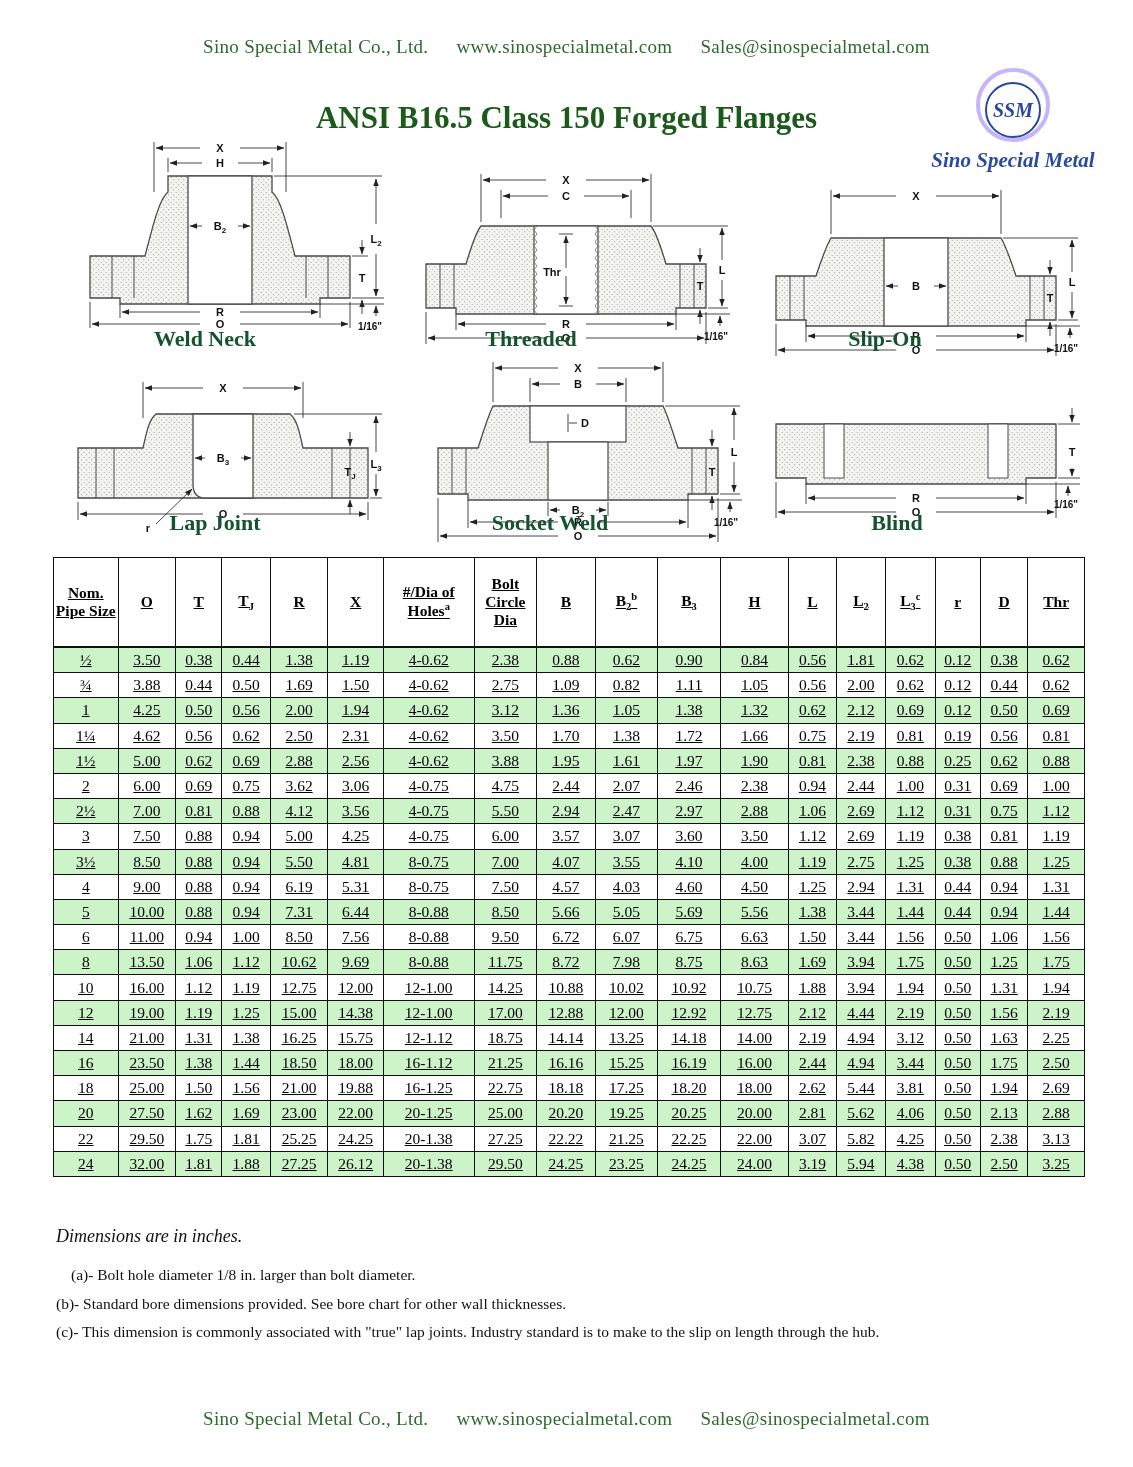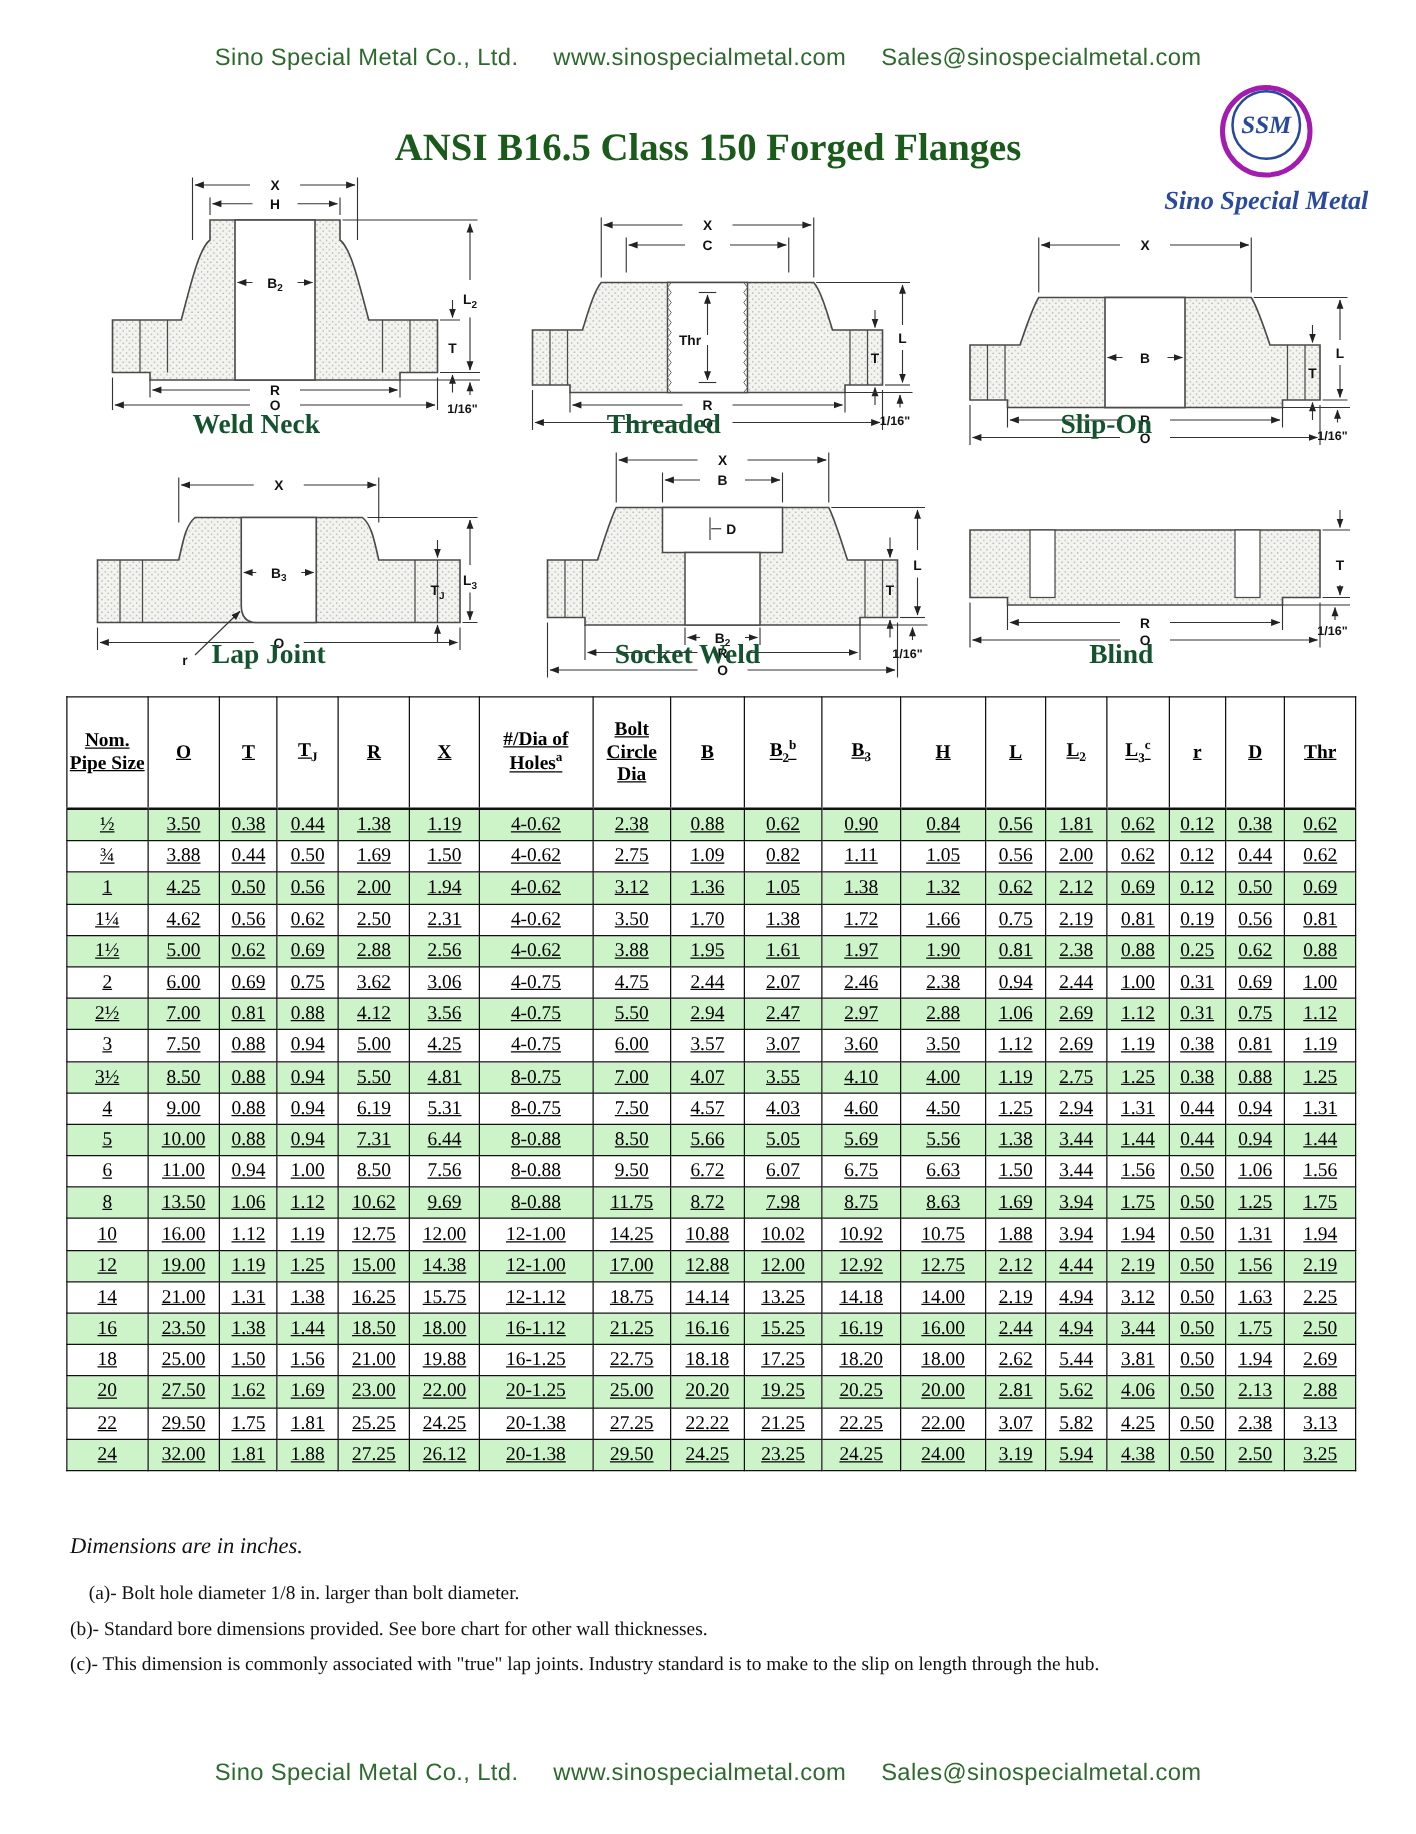--- a/index.html
+++ b/index.html
@@ -1,28 +1,28 @@
 <!DOCTYPE html>
 <html><head>
 <meta charset="utf-8">
 <style>
   html,body{margin:0;padding:0;background:#ffffff;}
   #page{position:relative;width:1133px;height:1467px;background:#ffffff;overflow:hidden;
         font-family:"Liberation Serif",serif;}
   
   .coline{position:absolute;left:0;width:1133px;text-align:center;
-          font-family:Liberation Sans, sans-serif;font-size:19px;color:#2d6a2d;letter-spacing:.3px;}
+          font-family:Liberation Serif, serif;font-size:19px;color:#2d6a2d;letter-spacing:.3px;}
   .coline span{margin:0 14px;}
   
   .title{position:absolute;left:0;top:100px;width:1133px;text-align:center;
          font:bold 31px "Liberation Serif",serif;color:#1a5a1a;}
   
   .logo{position:absolute;left:928px;top:68px;width:170px;text-align:center;}
-  .logo-ring{width:66px;height:66px;margin:0 auto;border:4px solid #a21caf;border-radius:50%;
-             display:flex;align-items:flex-start;justify-content:center;}
+  .logo-ring{width:66px;height:66px;margin:0 auto;border:4px solid #c4b5fd;border-radius:50%;
+             display:flex;align-items:flex-end;justify-content:center;}
   .logo-ring-inner{width:52px;height:52px;border:2px solid #27489b;border-radius:50%;
              display:flex;align-items:center;justify-content:center;}
   .logo-mono{font:bold italic 20px "Liberation Serif",serif;color:#27489b;}
   .logo-name{margin-top:6px;font:bold italic 21px "Liberation Serif",serif;color:#2a4a9e;white-space:nowrap;}
   
   .dg{position:absolute;}
   .dg svg text{font:bold 11px "Liberation Sans",sans-serif;fill:#111;text-anchor:middle;}
   .dg svg text.small{font-size:10px;}
   .dg svg tspan.sb{font-size:8px;}
   .cap{position:absolute;width:250px;text-align:center;font:bold 22px "Liberation Serif",serif;color:#14532d;}

